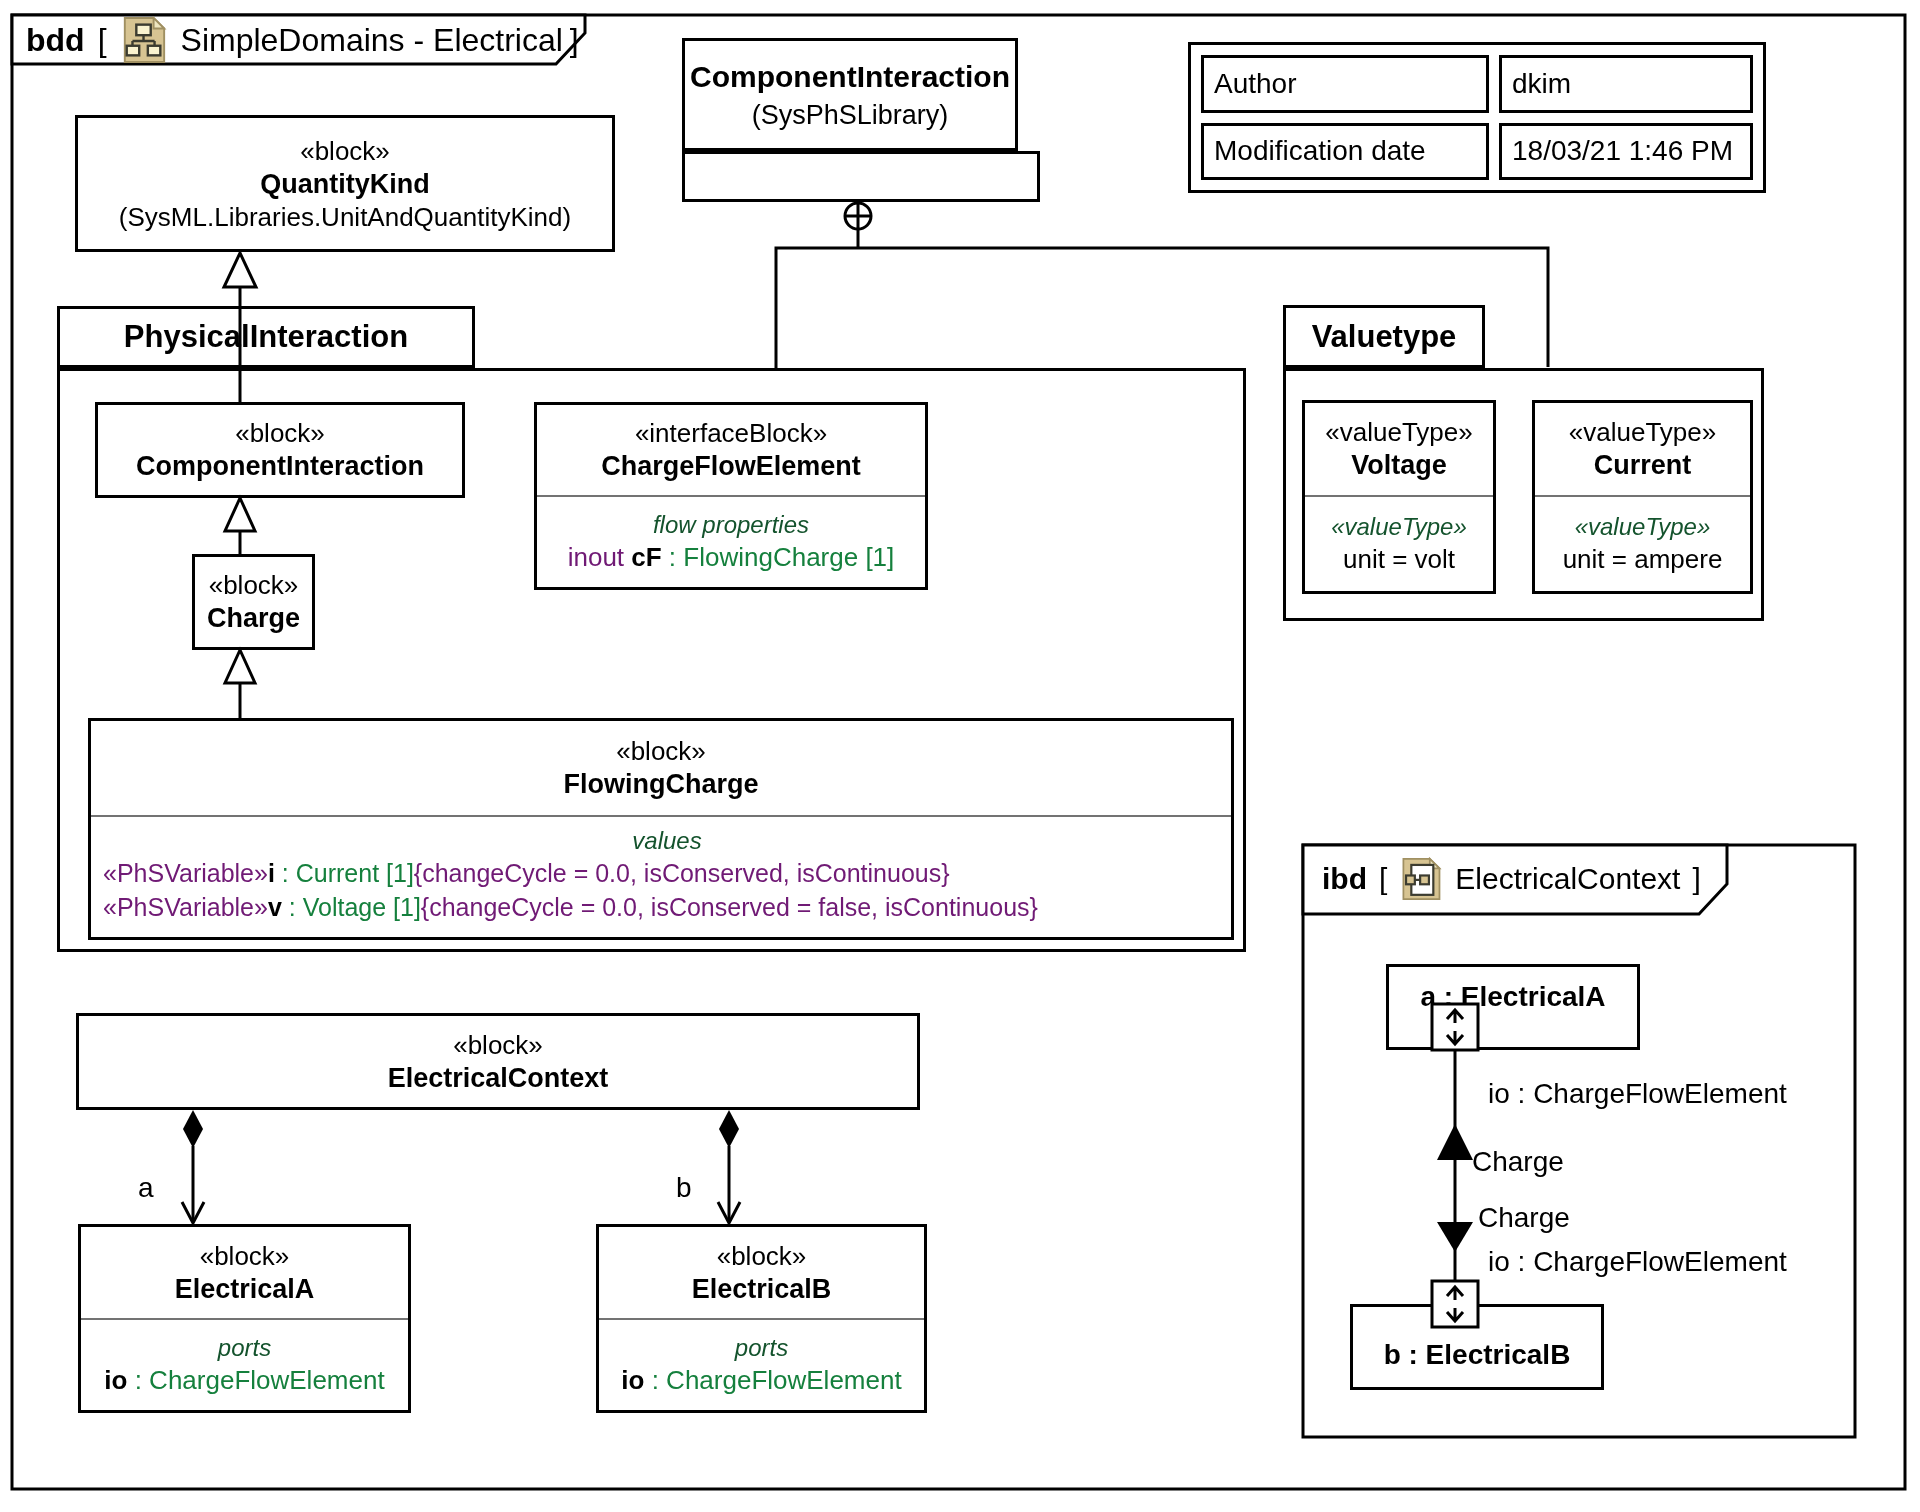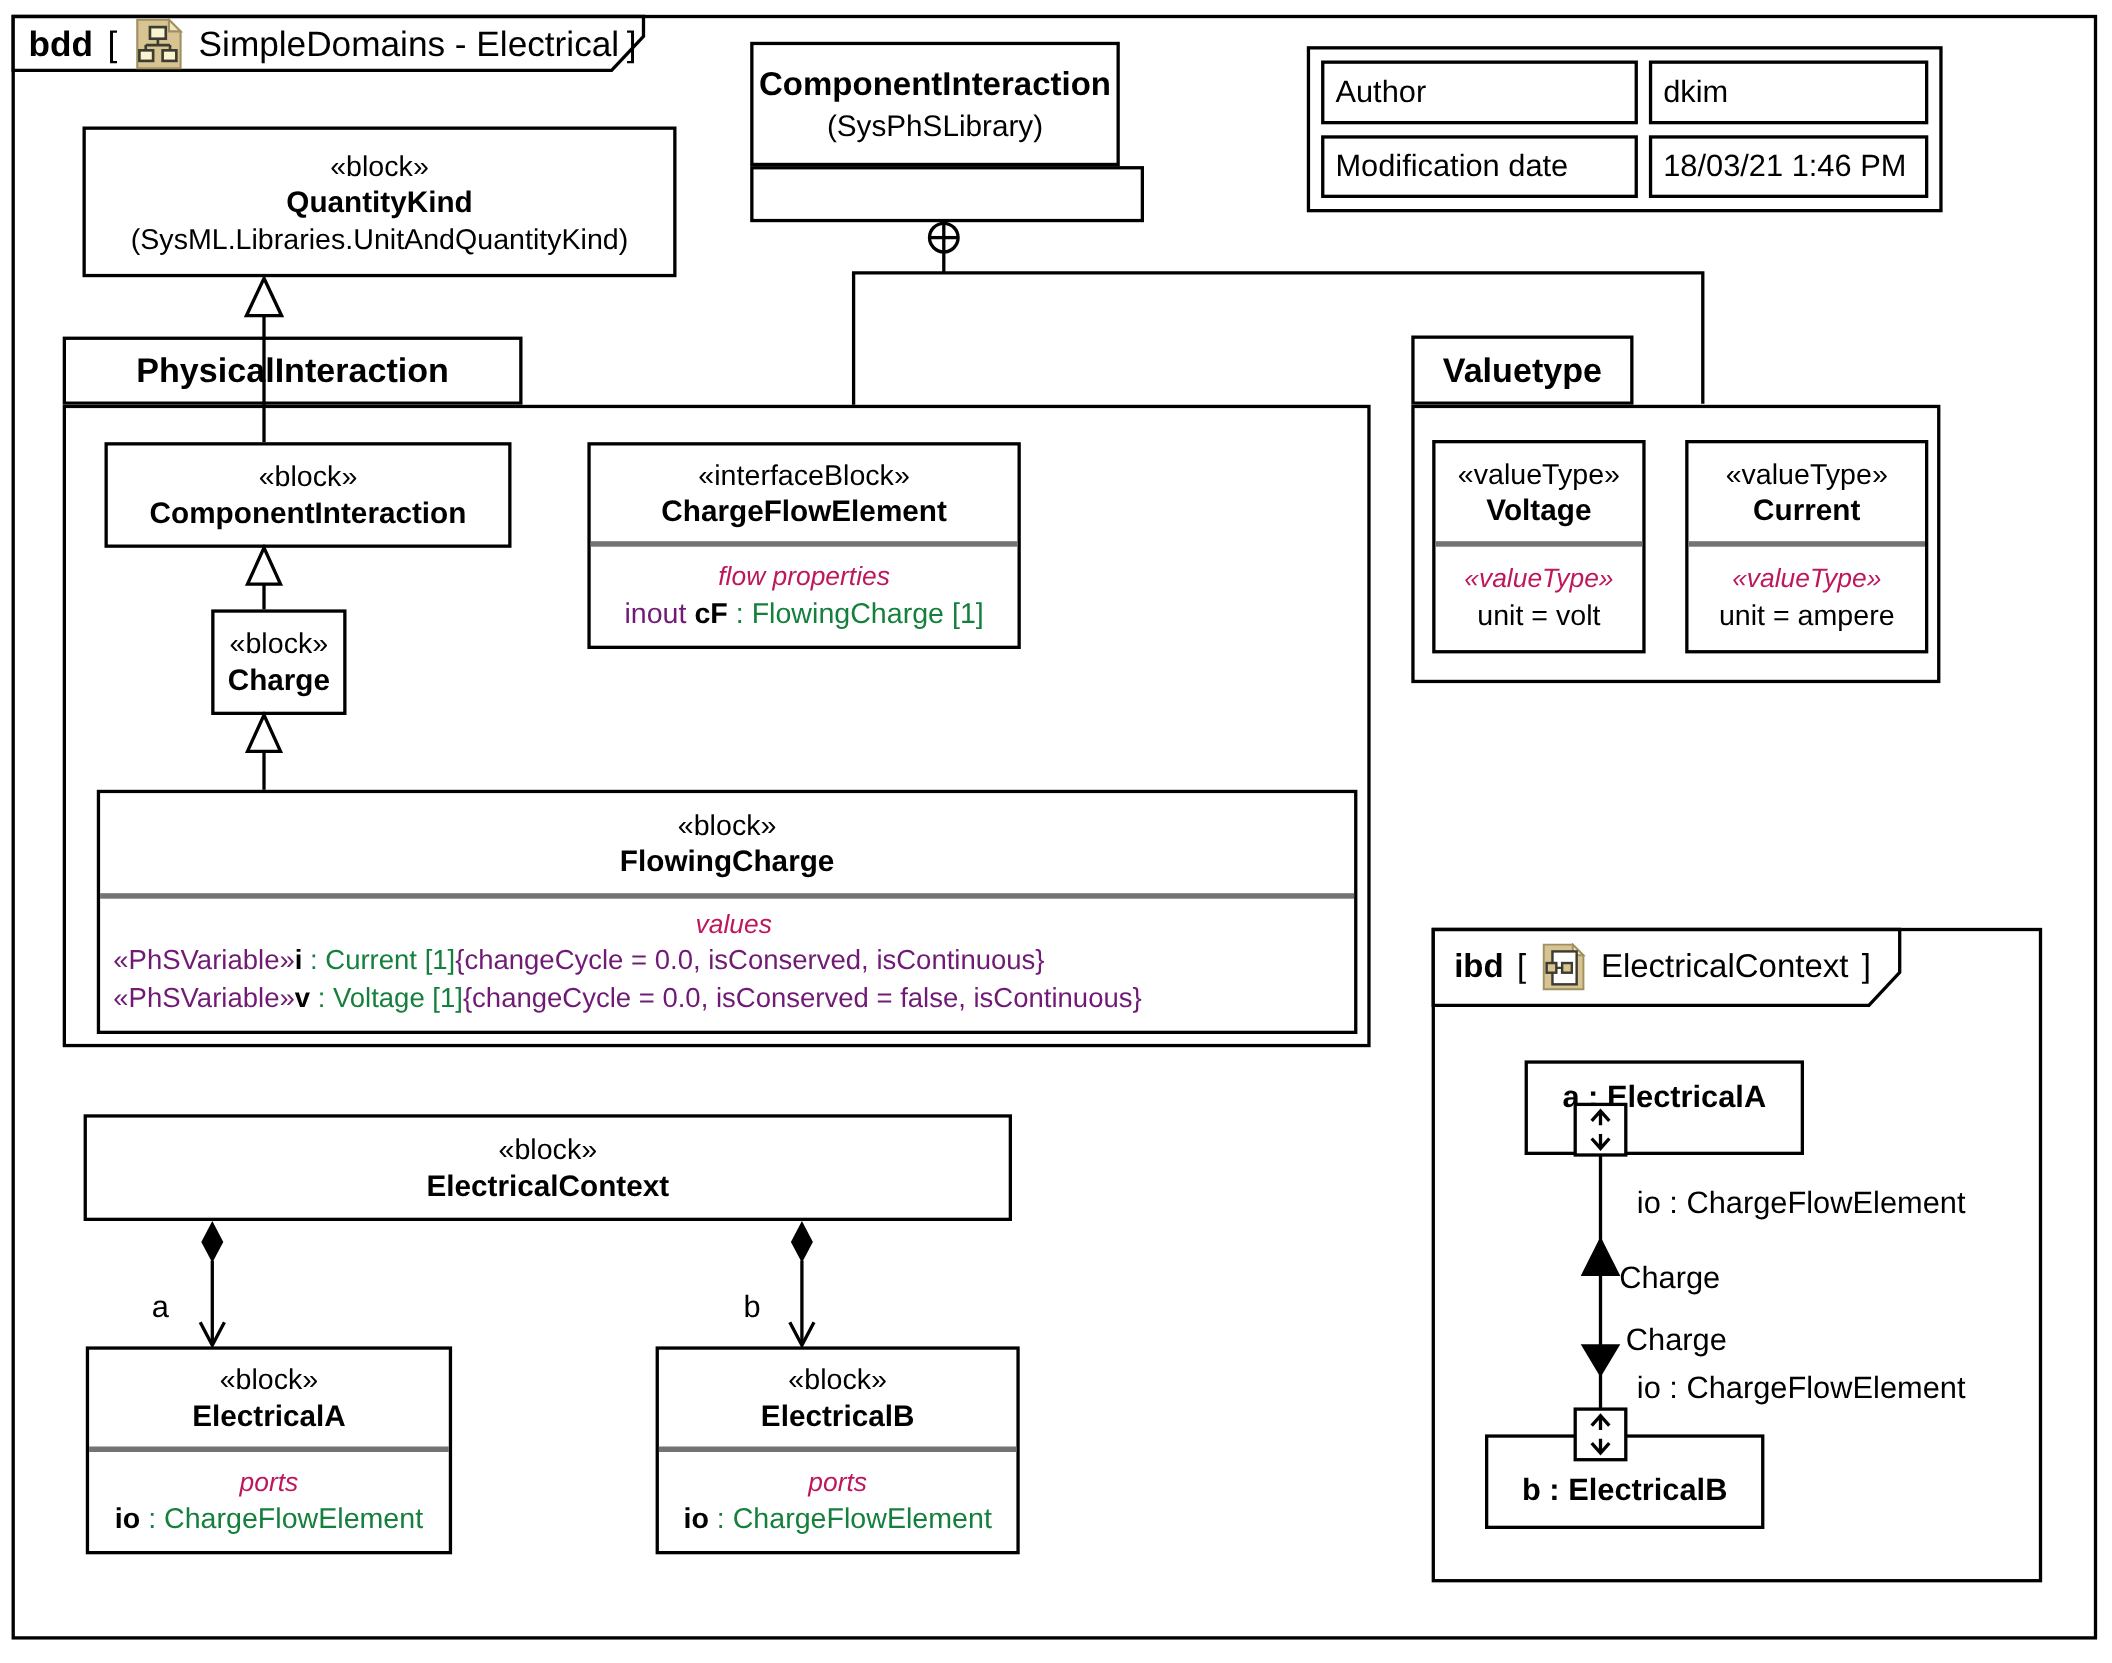--- a/index.html
+++ b/index.html
@@ -5,25 +5,25 @@
   html,body{margin:0;padding:0;background:#ffffff;}
   #canvas{position:relative;width:1920px;height:1512px;background:#ffffff;
           font-family:"Liberation Sans", sans-serif;color:#000;overflow:hidden;}
   .box{position:absolute;box-sizing:border-box;background:#fff;border:3px solid #000;z-index:10;}
   .colc{display:flex;flex-direction:column;align-items:center;justify-content:center;text-align:center;}
   .stereo{font-size:26px;line-height:32px;}
   .bname{font-size:27px;font-weight:bold;line-height:34px;}
   .bigname{font-size:30px;font-weight:bold;line-height:40px;}
   .sub{font-size:27px;line-height:36px;}
   .pkgname{font-size:31px;font-weight:bold;}
-  .cmp-top{box-sizing:border-box;width:100%;border-bottom:5px solid #737373;
+  .cmp-top{box-sizing:border-box;width:100%;border-bottom:2px solid #737373;
            display:flex;flex-direction:column;align-items:center;justify-content:center;}
   .cmp-bot{box-sizing:border-box;width:100%;flex:1;display:flex;flex-direction:column;
            align-items:center;justify-content:center;}
-  .cmp-label{font-size:24px;font-style:italic;color:#be185d;line-height:30px;}
+  .cmp-label{font-size:24px;font-style:italic;color:#14532d;line-height:30px;}
   .propline{font-size:26px;line-height:34px;color:#000;white-space:nowrap;}
   .gray{color:#701a75;}
   .dim{color:#15803d;}
   .pbold{font-weight:bold;color:#000;}
   .valline{font-size:25px;line-height:34px;white-space:nowrap;text-align:left;}
   .lbl{position:absolute;font-size:28px;z-index:40;white-space:nowrap;}
   .tabtext{position:absolute;display:flex;align-items:center;z-index:40;white-space:nowrap;}
   svg.overlay{position:absolute;left:0;top:0;z-index:30;pointer-events:none;}
   table.info{border-collapse:separate;border-spacing:10px;width:100%;height:100%;}
   table.info td{border:3px solid #000;font-size:28px;padding:4px 4px 4px 10px;vertical-align:middle;}

